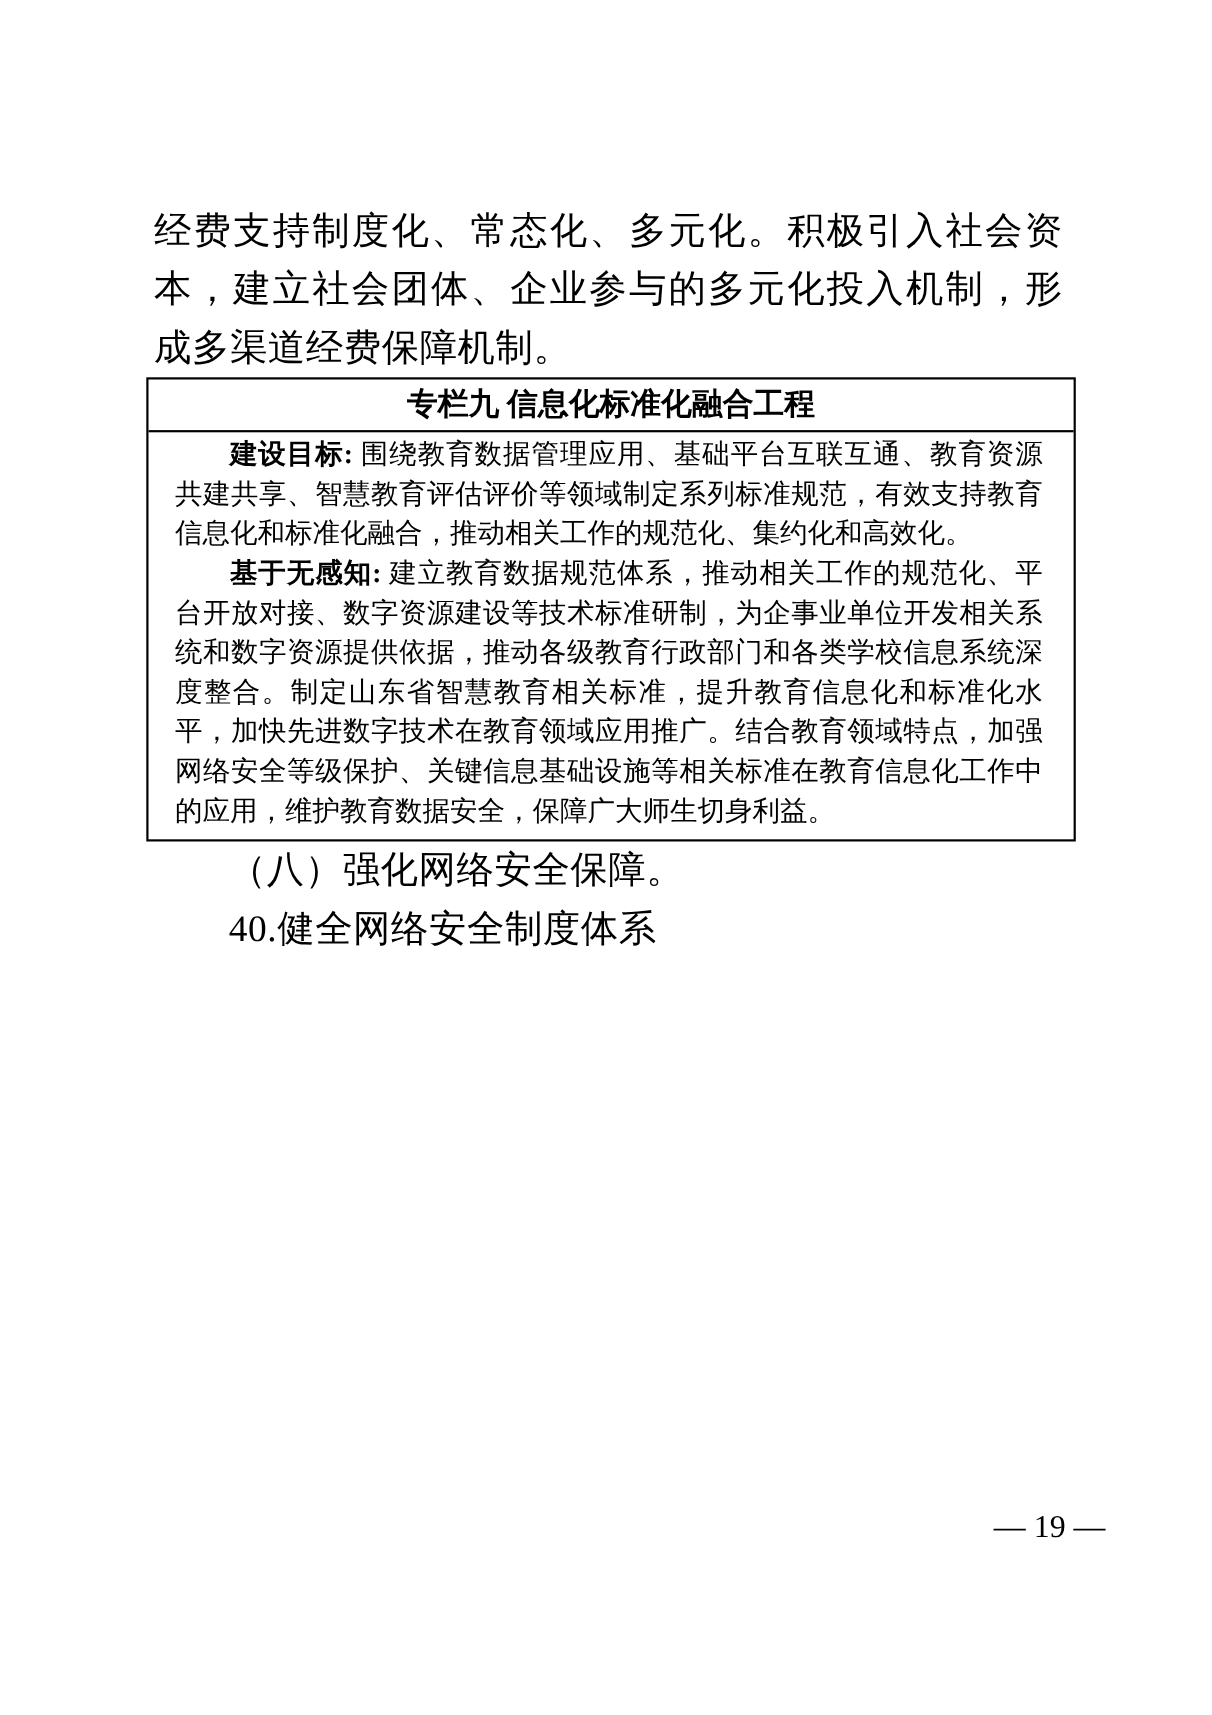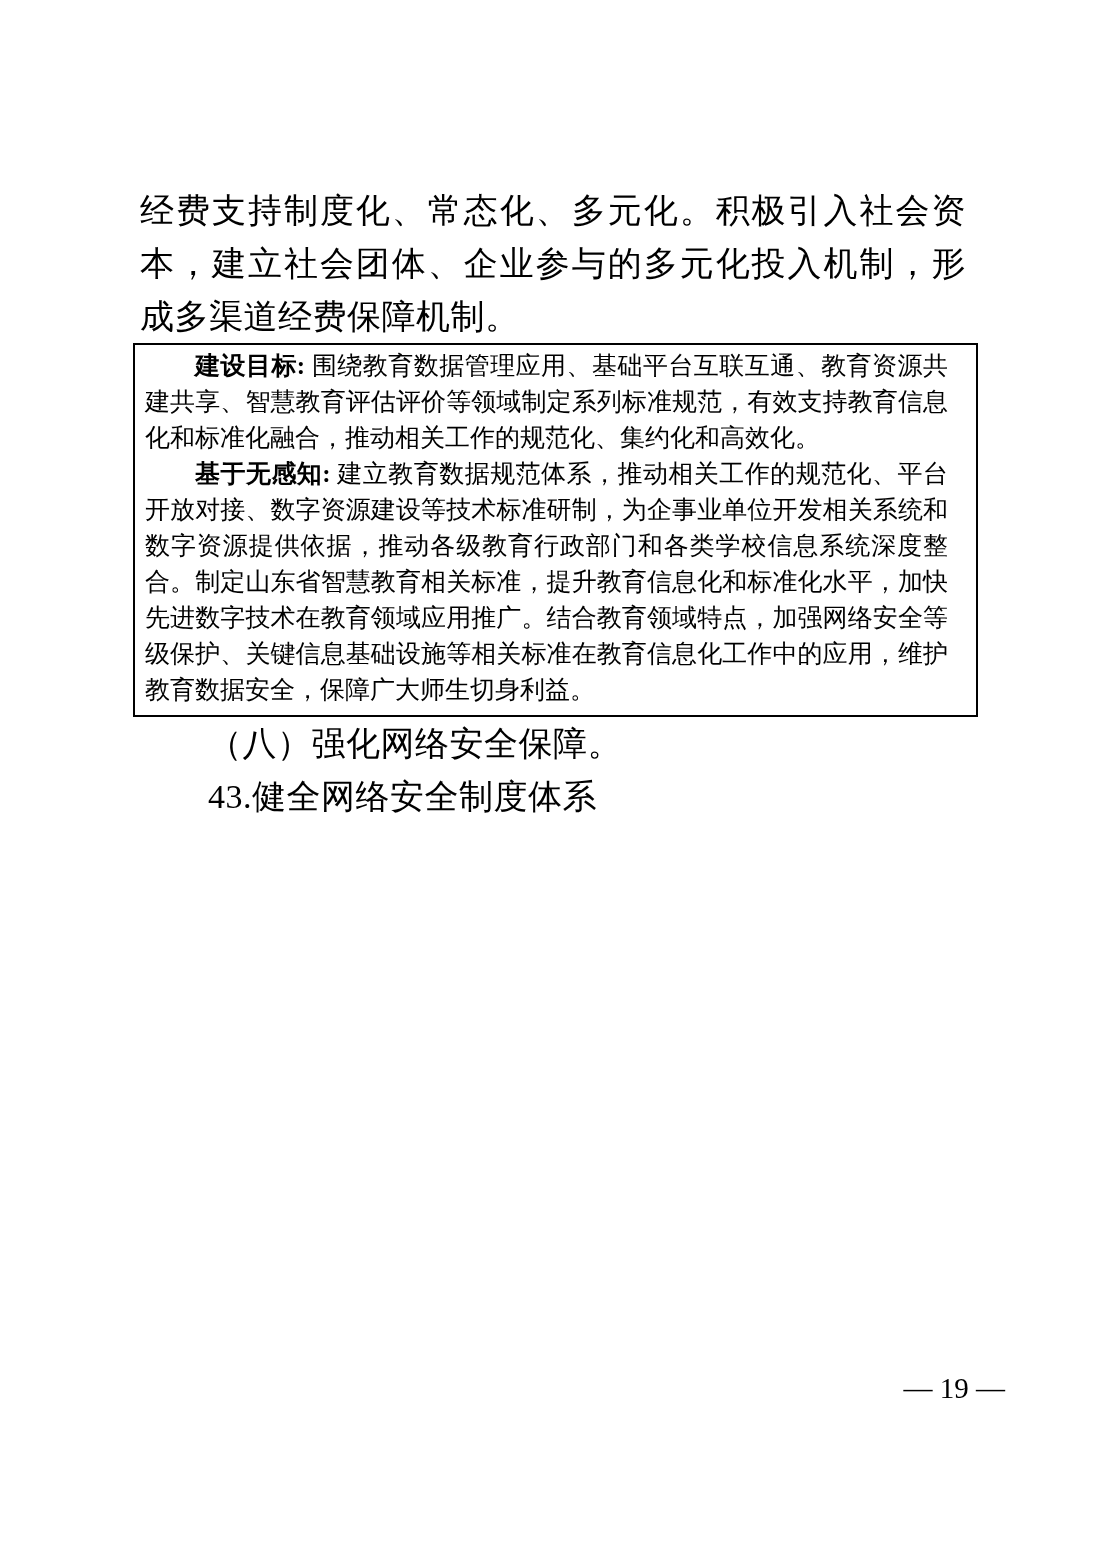--- a/index.html
+++ b/index.html
@@ -35,20 +35,21 @@
   }
   .box-title {
     font-size: 28px;
     font-weight: bold;
     text-align: center;
     line-height: 46px;
     border-bottom: 2px solid #000000;
   }
   .box-body {
     padding: 3px 28px 7px 10px;
+    margin-left: 14px;
   }
   .box-body p {
     margin: 0;
     font-size: 25px;
     line-height: 36px;
     text-align: justify;
     text-indent: 2em;
   }
   .box-body b { margin-right: 0.25em; }
   .after-box { margin-top: 10px; }
@@ -68,27 +69,28 @@
 <body>
 
 <div class="page">
   <div class="content">
 
     <p class="body">经费支持制度化、常态化、多元化。积极引入社会资本，建立社会团体、企业参与的多元化投入机制，形成多渠道经费保障机制。</p>
 
 
 
     <div class="feature-box">
+      <div class="box-title">专栏九 信息化标准化融合工程</div>
       <div class="box-body">
         <p><b>建设目标:</b><span>围绕教育数据管理应用、基础平台互联互通、教育资源共建共享、智慧教育评估评价等领域制定系列标准规范，有效支持教育信息化和标准化融合，推动相关工作的规范化、集约化和高效化。</span></p>
         <p><b>基于无感知:</b><span>建立教育数据规范体系，推动相关工作的规范化、平台开放对接、数字资源建设等技术标准研制，为企事业单位开发相关系统和数字资源提供依据，推动各级教育行政部门和各类学校信息系统深度整合。制定山东省智慧教育相关标准，提升教育信息化和标准化水平，加快先进数字技术在教育领域应用推广。结合教育领域特点，加强网络安全等级保护、关键信息基础设施等相关标准在教育信息化工作中的应用，维护教育数据安全，保障广大师生切身利益。</span></p>
       </div>
     </div>
 
     <p class="body indent after-box">（八）强化网络安全保障。</p>
 
-    <p class="body indent">43.健全网络安全制度体系</p>
+    <p class="body indent">40.健全网络安全制度体系</p>
 
 
   </div>
 
   <div class="footer">— 19 —</div>
 </div>
 
 </body></html>

